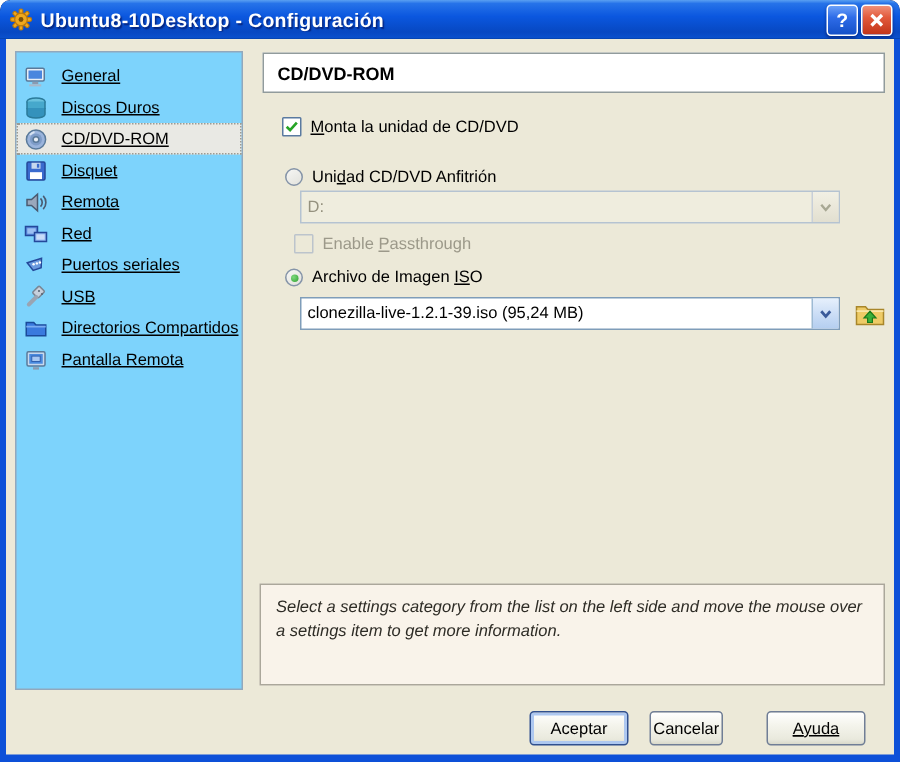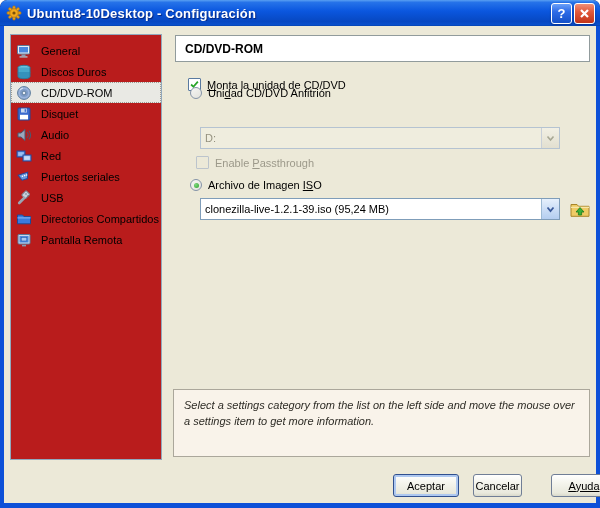--- a/index.html
+++ b/index.html
@@ -35,21 +35,21 @@
   
   .frame {
     position:absolute; left:0; top:26px; width:600px; height:482px;
     background:#ECE9D8;
     border-left:4px solid #0D50D8; border-right:4px solid #0D50D8; border-bottom:5px solid #0D50D8;
   }
 
   
   .catlist {
     position:absolute; left:6px; top:8px; width:152px; height:426px;
-    background:#b91c1c; border:1px solid #92A8BC; padding-top:5px;
+    background:#7dd3fc; border:1px solid #92A8BC; padding-top:5px;text-decoration:underline;
   }
   .cat-item {
     height:21px; display:flex; align-items:center; padding-left:5px;
     font-size:11px; color:#000; cursor:default;
   }
   .cat-item .ic { width:16px; height:16px; margin-right:9px; flex:0 0 16px; }
   .cat-item.selected { background:#E9E9E4; outline:1px dotted #9B9B93; outline-offset:-1px; }
   .ic svg { display:block; }
 
   
@@ -100,21 +100,20 @@
     padding:8px 10px;
   }
 
   
   .btn {
     position:absolute; top:448px; height:23px;
     border:1px solid #707E96; border-radius:3px;
     background:linear-gradient(180deg,#FFFFFF 0%,#F4F4EC 40%,#E9E9DD 85%,#D9D9CB 100%);
     font-size:11px; color:#000; display:flex; align-items:center; justify-content:center;
     font-family:"Liberation Sans",sans-serif;
-    margin-left:40px;
   }
   .btn.default { border-color:#30508F; box-shadow:0 0 0 2px #AEC8F0 inset; }
   .btn.accept  { left:349px; width:66px; }
   .btn.cancel  { left:429px; width:49px; }
   .btn.help    { left:507px; width:66px;text-decoration:underline; }
 </style>
 </head>
 <body>
 
 <div class="window">
@@ -194,21 +193,21 @@
         <span>Disquet</span>
       </div>
 
       <div class="cat-item">
         <span class="ic">
           <svg width="16" height="16" viewBox="0 0 16 16">
               <path d="M2 6 h3 l4-3.5 v11 L5 10 H2 z" fill="#9AA8BC" stroke="#4A5A70"></path>
               <path d="M11 5.2 a4 4 0 0 1 0 5.6 M12.8 3.6 a6.3 6.3 0 0 1 0 8.8" stroke="#4A5A70" fill="none" stroke-width="1.1"></path>
             </svg>
         </span>
-        <span>Audio</span>
+        <span>Remota</span>
       </div>
 
       <div class="cat-item">
         <span class="ic">
           <svg width="16" height="16" viewBox="0 0 16 16">
               <rect x="1" y="3" width="8" height="6" fill="#5A8ADE" stroke="#24489A"></rect>
               <rect x="2.2" y="4.2" width="5.6" height="3.6" fill="#9CC0F2"></rect>
               <rect x="7" y="7" width="8" height="6" fill="#88B0EE" stroke="#24489A"></rect>
               <rect x="8.2" y="8.2" width="5.6" height="3.6" fill="#C8DCF8"></rect>
             </svg>
@@ -269,21 +268,21 @@
 
     <div class="chk-row" style="left:184px; top:52px;">
       <span class="chk-box">
         <svg width="11" height="11" viewBox="0 0 13 13">
             <path d="M2.5 6.5 L5.2 9.2 L10.5 3.2" stroke="#27A427" stroke-width="2.1" fill="none"></path>
           </svg>
       </span>
       <span><span></span><span class="u">M</span><span>onta la unidad de CD/DVD</span></span>
     </div>
 
-    <div class="radio-row" style="left:186px; top:61px;">
+    <div class="radio-row" style="left:186px; top:86px;">
       <span class="radio-dot"></span>
       <span><span>Uni</span><span class="u">d</span><span>ad CD/DVD Anfitrión</span></span>
     </div>
 
     <div class="combo disabled" style="left:196px; top:101px;">
       <span class="val">D:</span>
       <span class="drop">
         <svg width="9" height="7" viewBox="0 0 9 7">
             <path d="M1.5 1.5 L4.5 5 L7.5 1.5" stroke="#A8A894" stroke-width="1.6" fill="none"></path>
           </svg>

